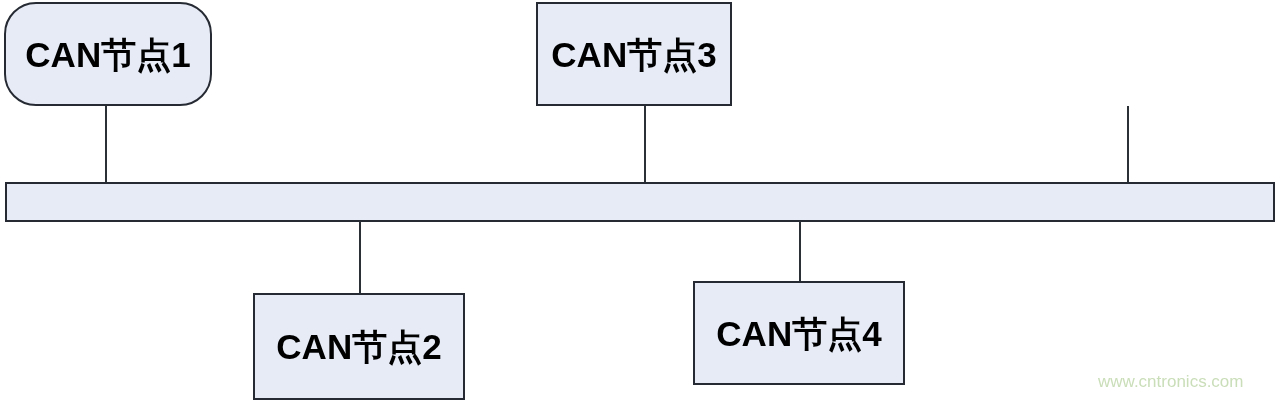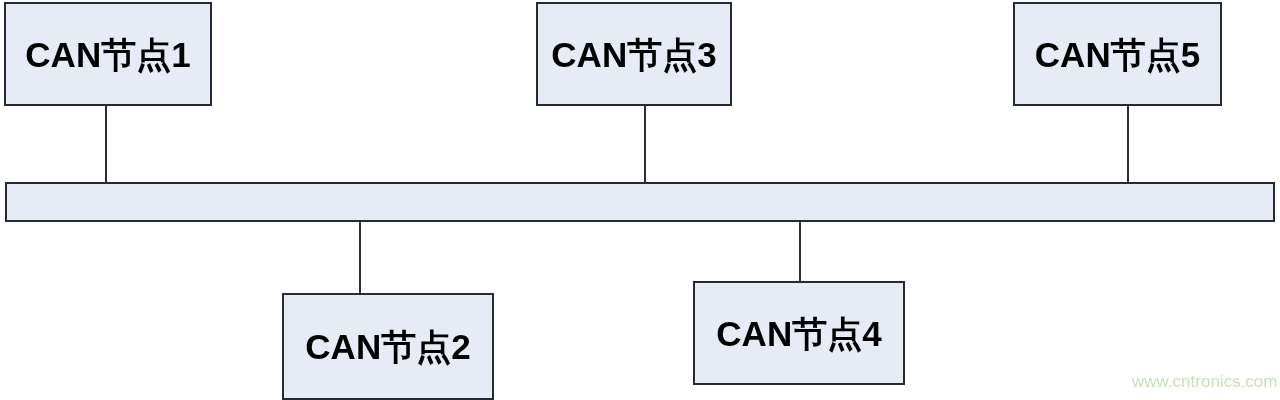--- a/index.html
+++ b/index.html
@@ -44,50 +44,46 @@
     position: absolute;
     width: 2px;
     background: #2b2f36;
   }
   .watermark {
     position: absolute;
     font-size: 17px;
     color: #cadeb9;
     white-space: nowrap;
     font-weight: normal;
-    margin-left: 34px;
   }
 </style>
 </head>
 <body>
 
 <div id="canvas">
 
-  <div class="node-box" style="left:4px; top:2px; width:208px; height:104px;">
+  <div class="node-box" style="left:4px; top:2px; width:208px; height:104px;border-radius:32px;">
     <span class="node-label">CAN节点1</span>
   </div>
 
   <div class="node-box" style="left:536px; top:2px; width:196px; height:104px;">
     <span class="node-label">CAN节点3</span>
   </div>
 
-  <div class="node-box" style="left:1013px; top:2px; width:209px; height:104px;">
-    <span class="node-label">CAN节点5</span>
-  </div>
 
   <div class="connector" style="left:105px; top:106px; height:77px;"></div>
   <div class="connector" style="left:644px; top:106px; height:77px;"></div>
   <div class="connector" style="left:1127px; top:106px; height:77px;"></div>
 
   <div class="bus-bar" style="left:5px; top:182px; width:1270px; height:40px;"></div>
 
   <div class="connector" style="left:359px; top:221px; height:73px;"></div>
   <div class="connector" style="left:799px; top:221px; height:73px;"></div>
 
-  <div class="node-box" style="left:253px; top:293px; width:212px; height:107px;margin-left:29px;">
+  <div class="node-box" style="left:253px; top:293px; width:212px; height:107px;">
     <span class="node-label">CAN节点2</span>
   </div>
 
   <div class="node-box" style="left:693px; top:281px; width:212px; height:104px;">
     <span class="node-label">CAN节点4</span>
   </div>
 
   <div class="watermark" style="left:1098px; top:372px;">www.cntronics.com</div>
 
 </div>

